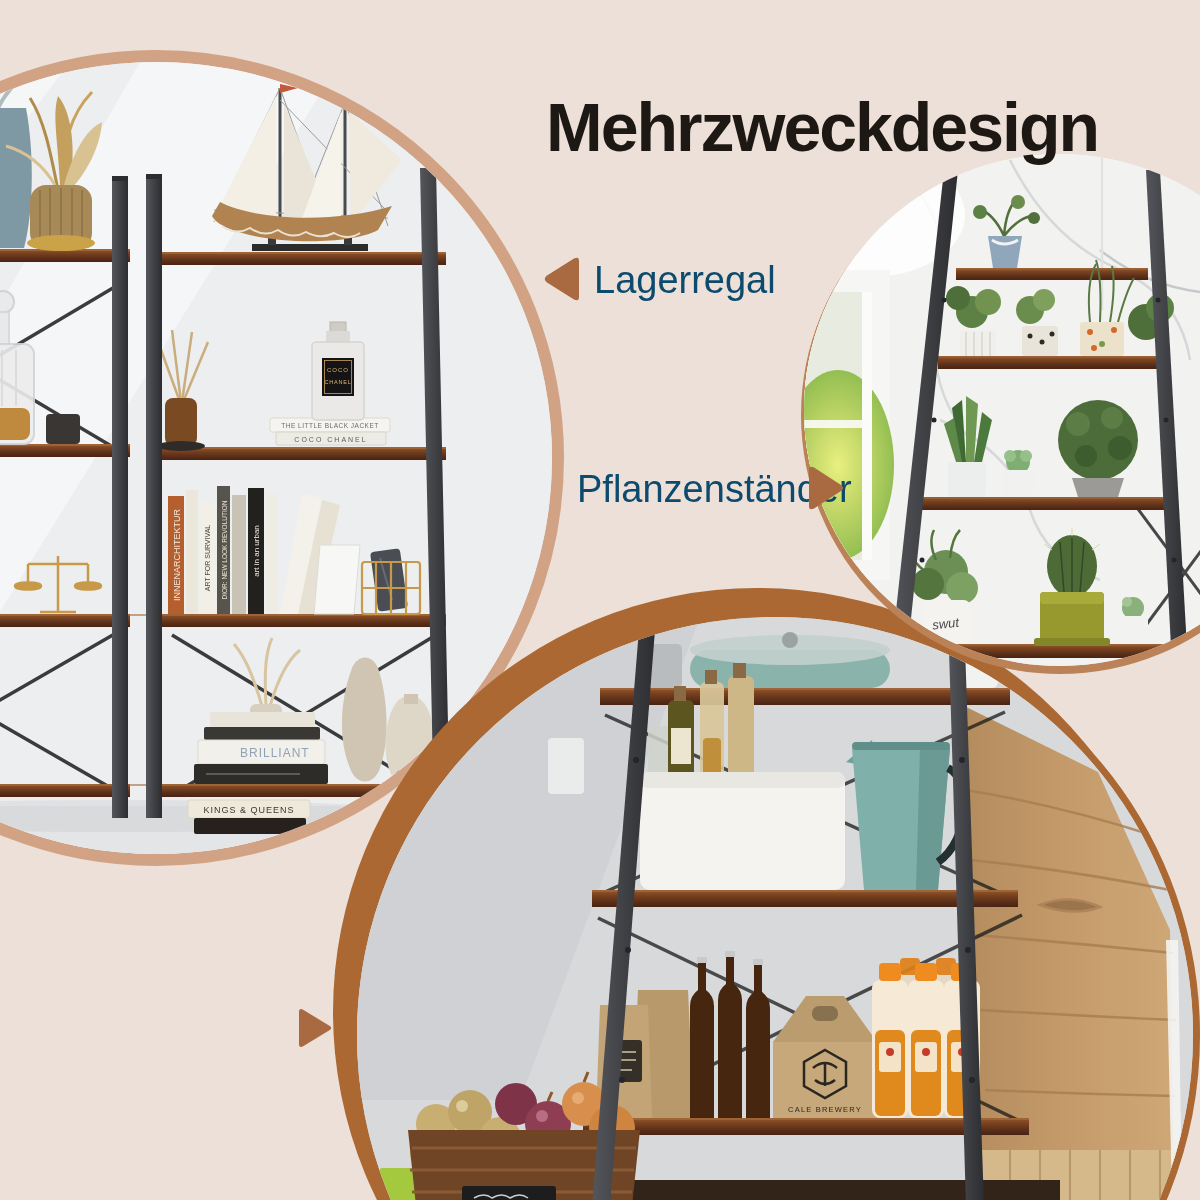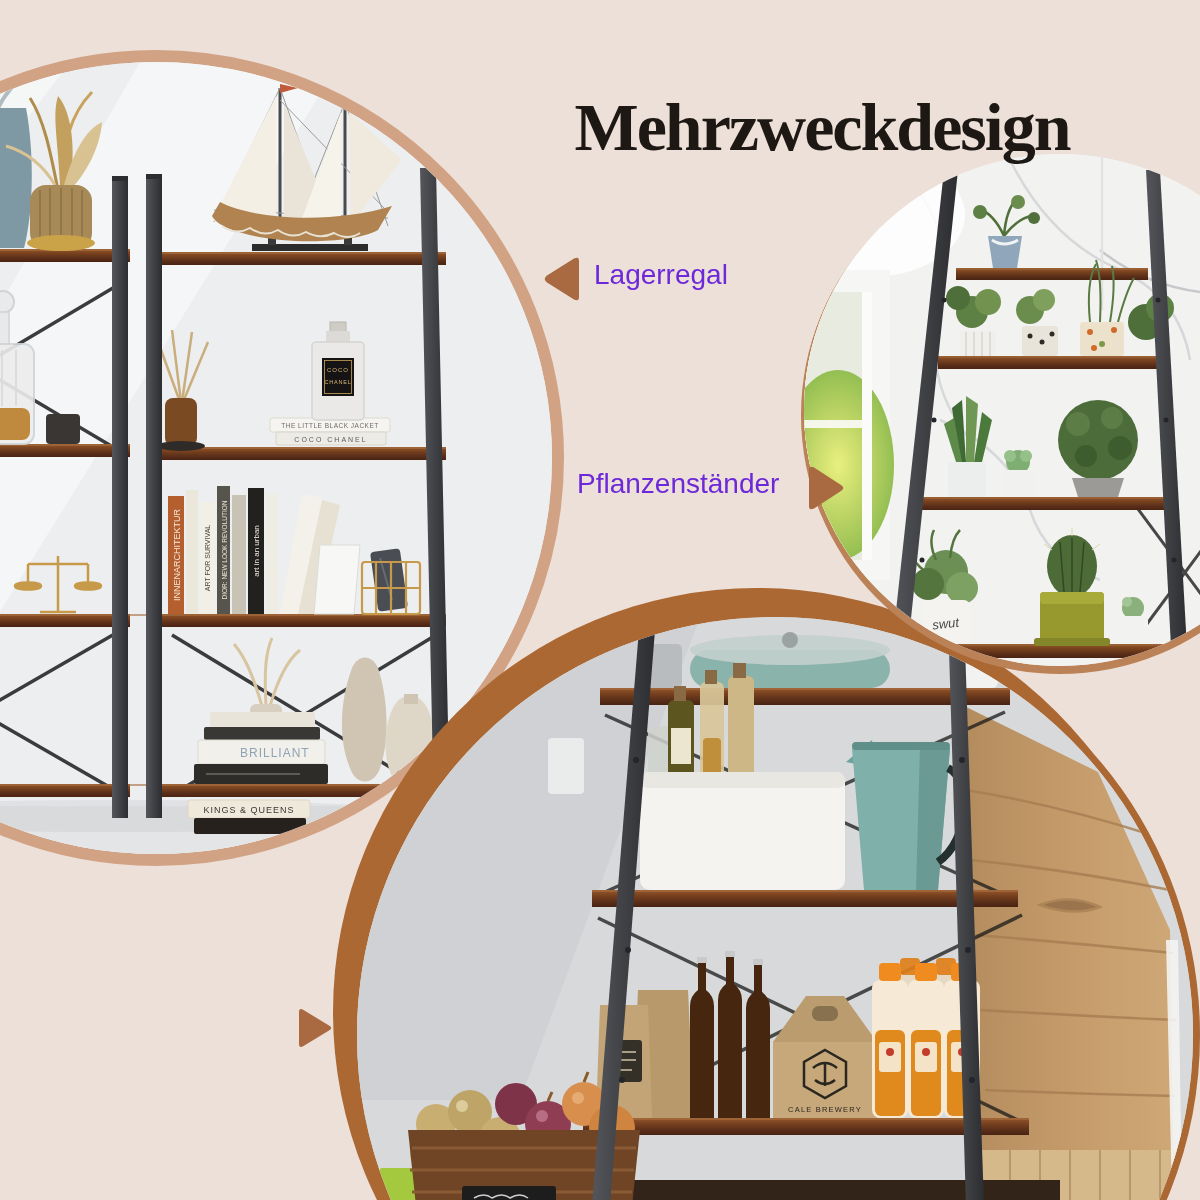--- a/index.html
+++ b/index.html
@@ -6,22 +6,22 @@
   #canvas{position:relative;width:1200px;height:1200px;overflow:hidden;
     background:#ece0d8;font-family:"Liberation Sans",sans-serif;}
   .circle{position:absolute;border-radius:50%;overflow:hidden;}
   .ringdisc{position:absolute;border-radius:50%;}
   #big-circle{left:-252px;top:50px;width:792px;height:792px;border:12px solid #d2a284;background:#eef0f1;}
   #kitchen-rim{left:333px;top:588px;width:848px;height:848px;background:#ab6833;}
   #kitchen-circle{left:350px;top:610px;width:836px;height:836px;border:7px solid #ab6833;background:#d8d9db;}
   #plants-rim{left:801px;top:156px;width:518px;height:518px;background:#bc8257;}
   #plants-circle{left:804px;top:154px;width:512px;height:512px;background:#f2f2f0;}
   #page-title{position:absolute;left:822px;top:42px;transform:translateX(-50%);
-    font-size:68px;font-weight:700;letter-spacing:-2px;color:#1d1813;white-space:nowrap;font-family:Liberation Serif, serif;}
-  .callout-label{position:absolute;font-size:28px;font-weight:400;color:#6d28d9;
+    font-size:68px;font-weight:700;letter-spacing:-2px;color:#1d1813;white-space:nowrap;}
+  .callout-label{position:absolute;font-size:38px;font-weight:400;color:#0c4a6e;
     line-height:1.1;white-space:nowrap;}
   #lagerregal-label{left:594px;top:260px;}
   #pflanzenstaender-label{left:577px;top:469px;}
   #kuechenregal-label{left:88px;top:1009px;}
   .arrow{position:absolute;}
   #lagerregal-arrow{left:542px;top:254px;}
   #pflanzenstaender-arrow{left:804px;top:462px;}
   #kuechenregal-arrow{left:294px;top:1005px;}
   svg{display:block;}
   text{font-family:"Liberation Sans",sans-serif;}

